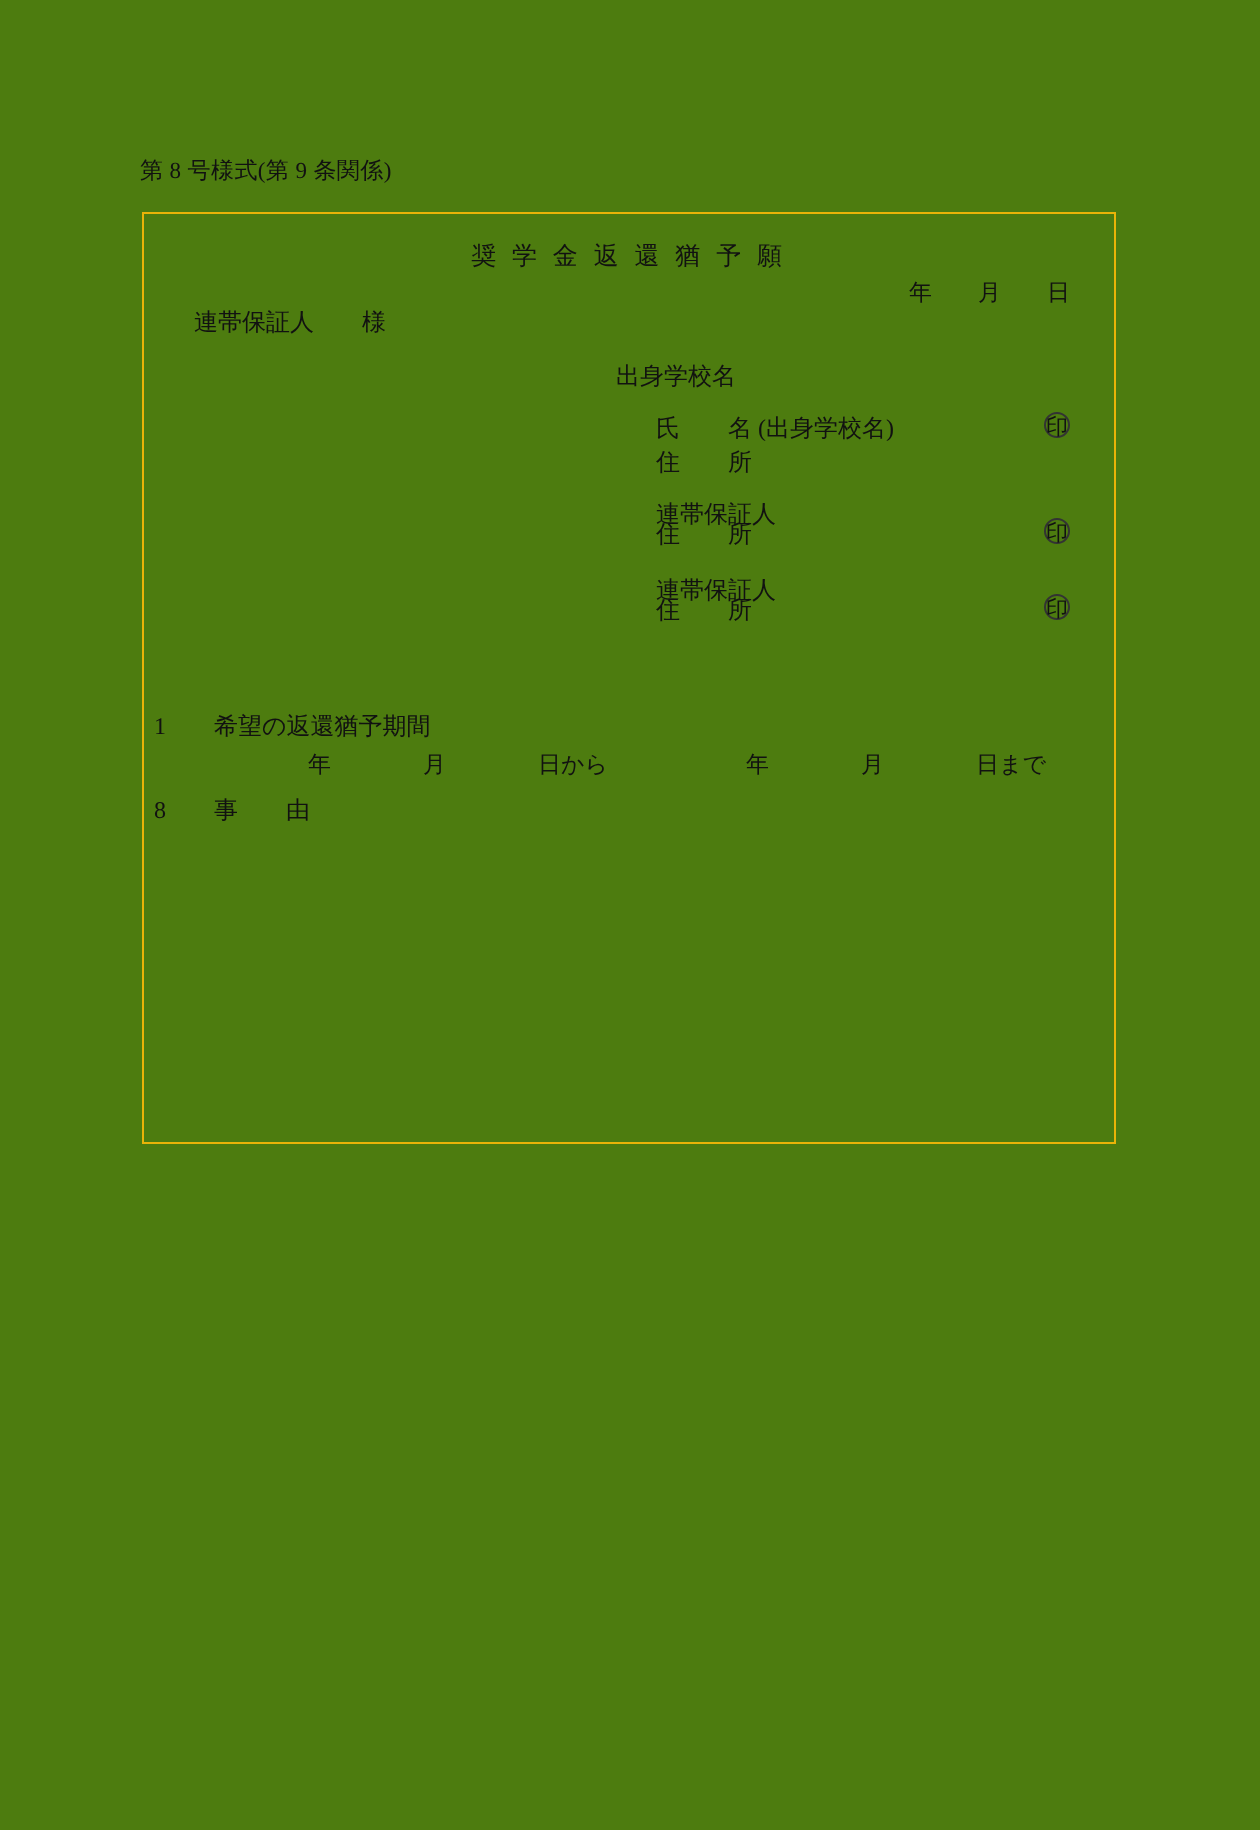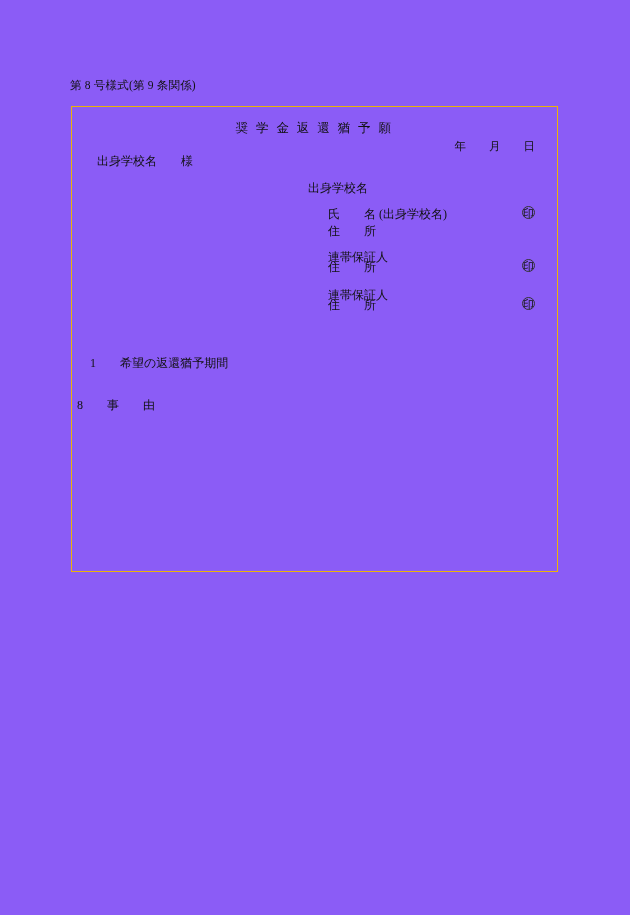--- a/index.html
+++ b/index.html
@@ -14,21 +14,21 @@
     color: #111;
     position: relative;
     overflow: hidden;
   }
   .page {
     position: absolute;
     left: 0;
     top: 0;
     width: 630px;
     height: 915px;
-    background: #8b5cf6;
+    background: #4d7c0f;
   }
   .form-number {
     position: absolute;
     left: 70px;
     top: 78px;
     font-size: 11.5px;
     letter-spacing: 0.2px;
     white-space: nowrap;
   }
   .box {
@@ -106,21 +106,20 @@
     top: 223px;
     font-size: 12px;
     white-space: pre;
   }
   .item1 {
     position: absolute;
     left: 5px;
     top: 248px;
     font-size: 12px;
     white-space: pre;
-    margin-left: 13px;
   }
   .period {
     position: absolute;
     left: 82px;
     top: 268px;
     font-size: 11.5px;
     white-space: pre;
   }
   .item2 {
     position: absolute;
@@ -136,36 +135,37 @@
 <div class="page">
 
   <div class="form-number">第 8 号様式(第 9 条関係)</div>
 
   <div class="box">
 
     <div class="title">奨 学 金 返 還 猶 予 願</div>
 
     <div class="date-line">年        月        日</div>
 
-    <div class="addressee">出身学校名　　様</div>
+    <div class="addressee">連帯保証人　　様</div>
 
     <div class="school-name">出身学校名</div>
 
     <div class="block blk-name">氏　　名 (出身学校名)</div>
     <div class="seal seal-1">印</div>
 
     <div class="block blk-addr1">住　　所</div>
 
     <div class="block blk-g1-title">連帯保証人</div>
     <div class="block blk-g1-addr">住　　所</div>
     <div class="seal seal-2">印</div>
 
     <div class="block blk-g2-title">連帯保証人</div>
     <div class="block blk-g2-addr">住　　所</div>
     <div class="seal seal-3">印</div>
 
 
     <div class="item1">1　　希望の返還猶予期間</div>
+    <div class="period">年　　　　月　　　　日から　　　　　　年　　　　月　　　　日まで</div>
 
     <div class="item2">8　　事　　由</div>
 
   </div>
 </div>
 
 </body></html>

